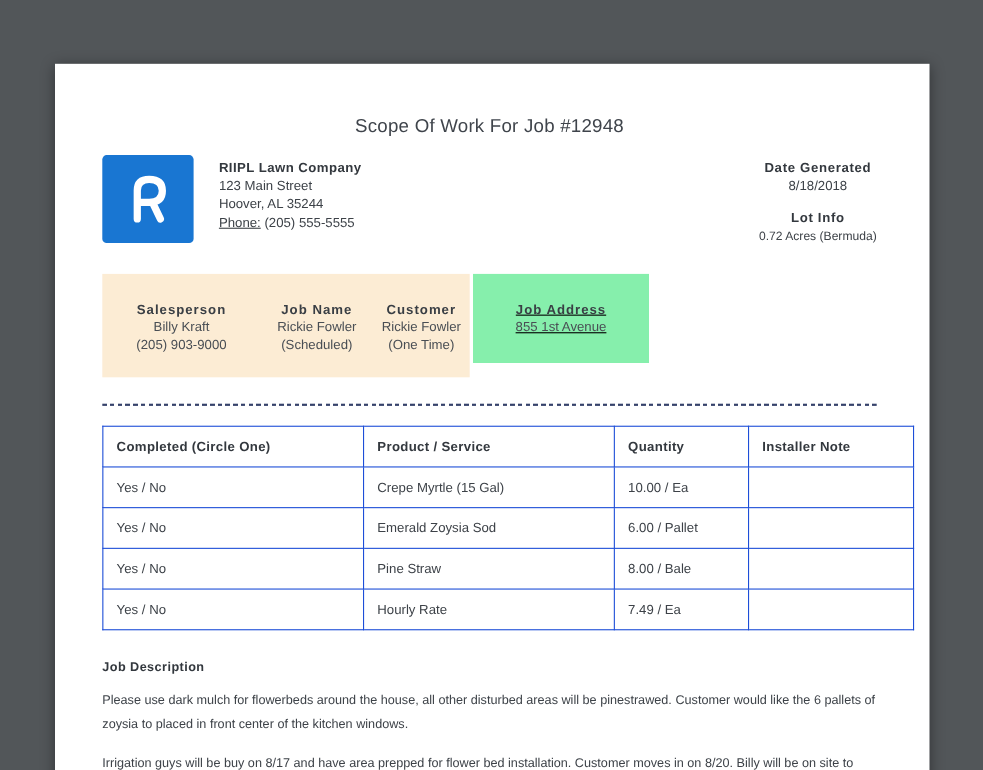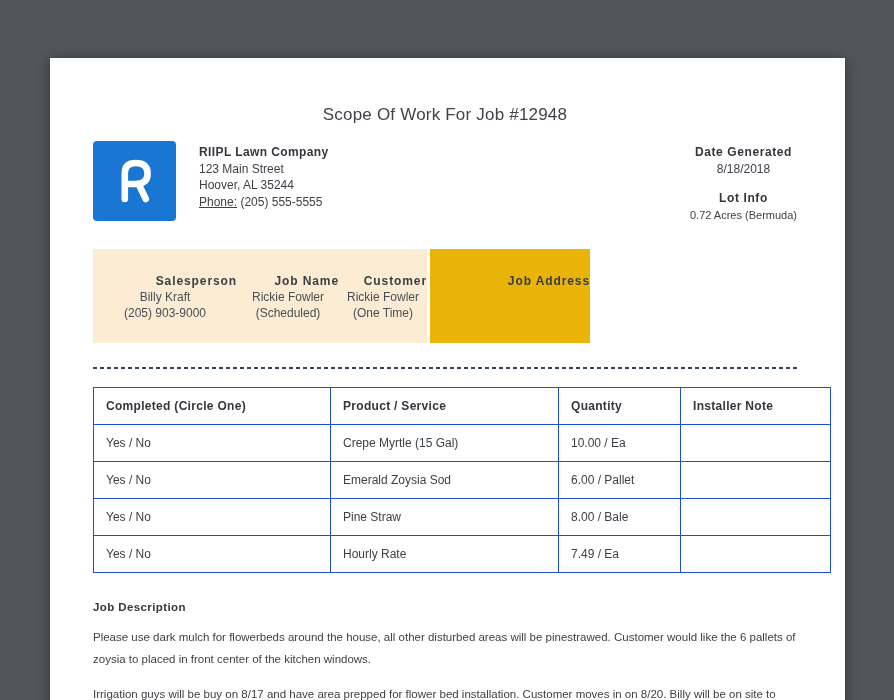--- a/index.html
+++ b/index.html
@@ -65,34 +65,34 @@
   .meta-label.lot { margin-top: 13px; }
   .meta-value.small { font-size: 11px; }
   
   .info-bar { display: flex; margin-top: 26px; }
   .info-cream {
     display: flex;
     width: 334px; height: 94px;
     background: #fcecd4;
   }
   .info-tan {
-    width: 160px; height: 94px;
-    background: #eab308;
+    width: 160px; height: 81px;
+    background: #86efac;
     margin-left: 3px;
+    text-decoration: underline;
   }
   .info-cell { padding-top: 24px; text-align: center; }
   .info-cell.w1 { width: 144px; }
   .info-cell.w2 { width: 102px; }
   .info-cell.w3 { width: 88px; }
   .info-label {
     font-size: 12px; font-weight: bold;
     letter-spacing: 0.9px;
     color: #393e44;
     line-height: 16px;
-    text-align: right;
   }
   .info-line { font-size: 12px; color: #494e54; line-height: 16px; }
   
   .dotted-divider {
     margin-top: 24px;
     height: 2px;
     background: repeating-linear-gradient(90deg, #36426b 0 4px, transparent 4px 7px);
   }
   
   .work-table {
@@ -181,20 +181,21 @@
           <div class="info-line">(Scheduled)</div>
         </div>
         <div class="info-cell w3">
           <div class="info-label">Customer</div>
           <div class="info-line">Rickie Fowler</div>
           <div class="info-line">(One Time)</div>
         </div>
       </div>
       <div class="info-tan info-cell">
         <div class="info-label">Job Address</div>
+        <div class="info-line">855 1st Avenue</div>
       </div>
     </div>
 
     <div class="dotted-divider"></div>
 
     <table class="work-table">
       <thead>
         <tr>
           <th class="col-completed">Completed (Circle One)</th>
           <th class="col-product">Product / Service</th>

